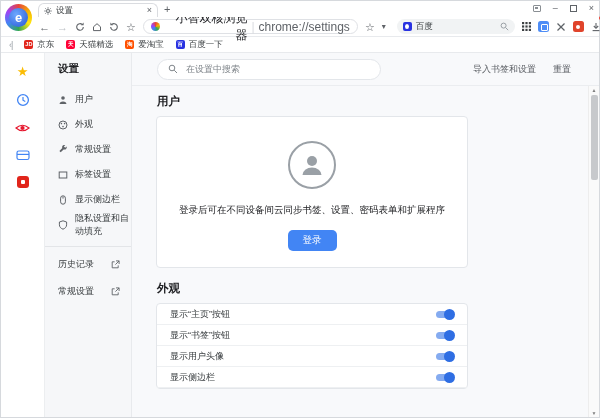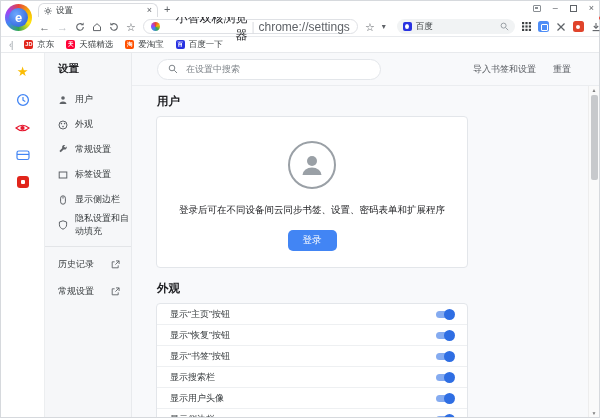--- a/index.html
+++ b/index.html
@@ -330,35 +330,21 @@
           <div class="section-heading" style="margin-top:13px;">外观</div>
           <div class="card appearance-card">
             <div class="toggle-row">
               <span>显示“主页”按钮</span>
               <span class="tgl">
                   <span class="tgl-track"></span>
                   <span class="tgl-knob"></span>
                 </span>
             </div>
             <div class="toggle-row">
-              <span>显示“恢复”按钮</span>
-              <span class="tgl">
-                  <span class="tgl-track"></span>
-                  <span class="tgl-knob"></span>
-                </span>
-            </div>
-            <div class="toggle-row">
               <span>显示“书签”按钮</span>
-              <span class="tgl">
-                  <span class="tgl-track"></span>
-                  <span class="tgl-knob"></span>
-                </span>
-            </div>
-            <div class="toggle-row">
-              <span>显示搜索栏</span>
               <span class="tgl">
                   <span class="tgl-track"></span>
                   <span class="tgl-knob"></span>
                 </span>
             </div>
             <div class="toggle-row">
               <span>显示用户头像</span>
               <span class="tgl">
                   <span class="tgl-track"></span>
                   <span class="tgl-knob"></span>

